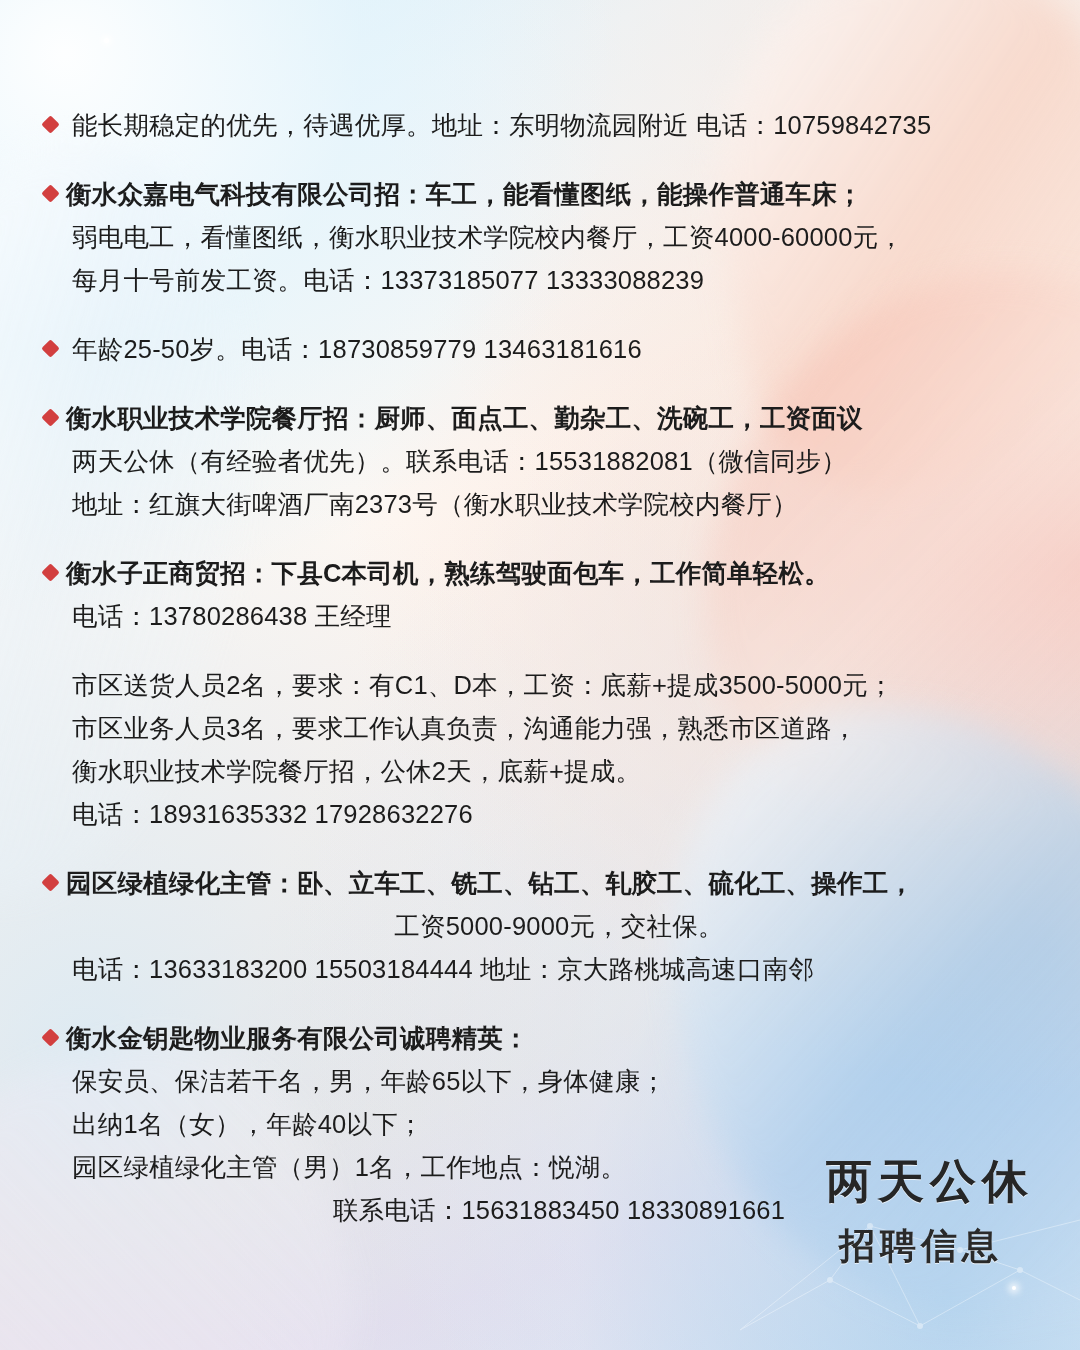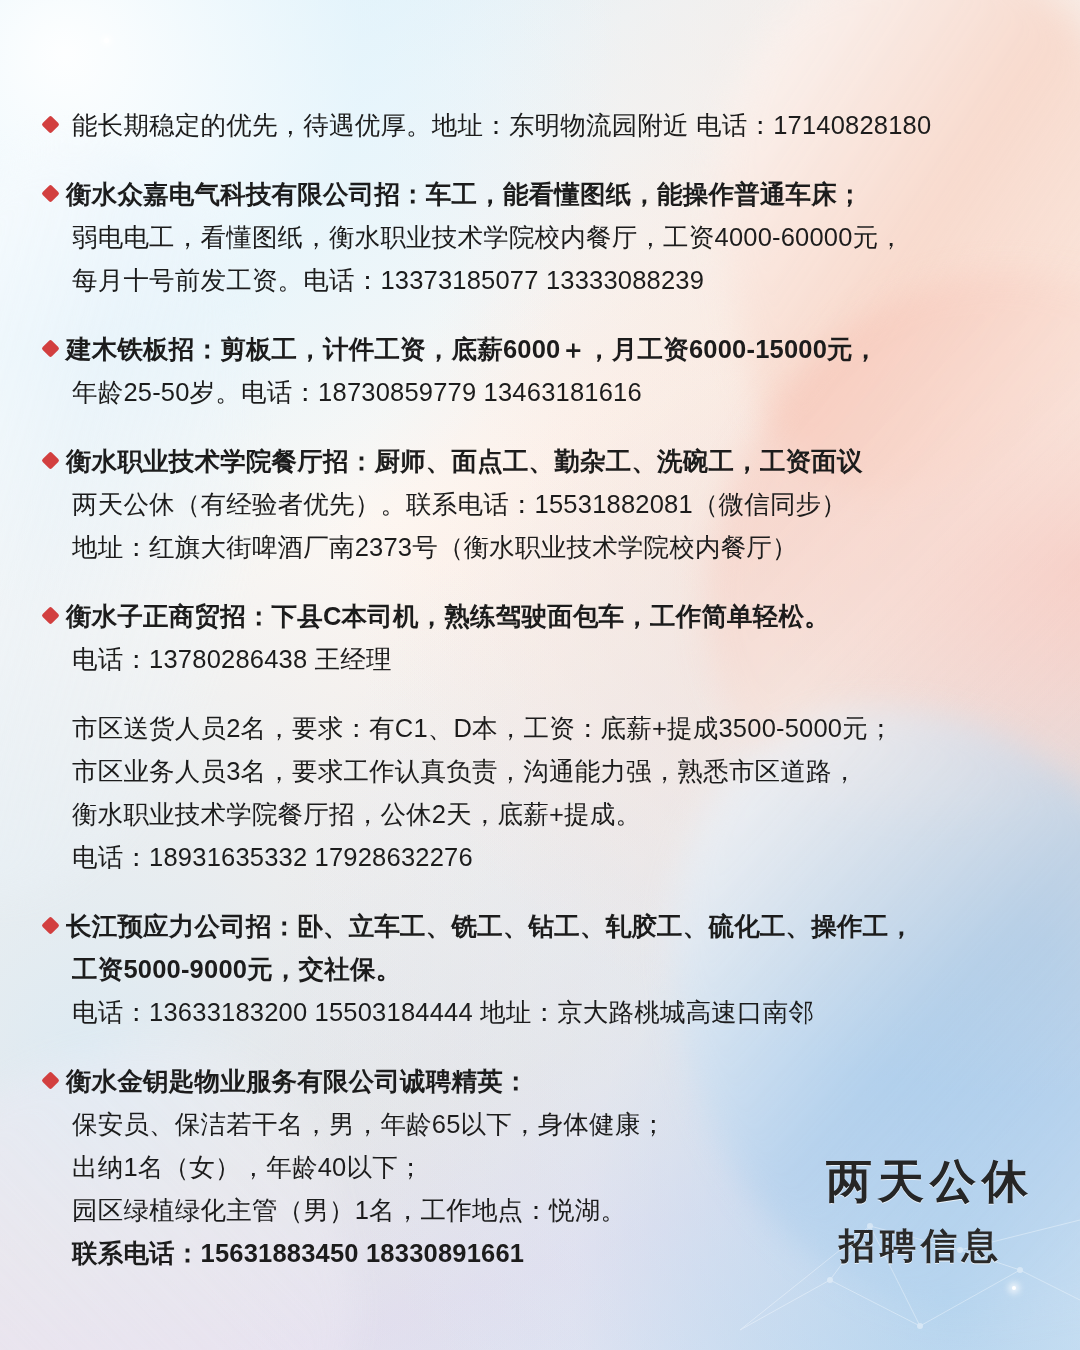--- a/index.html
+++ b/index.html
@@ -101,21 +101,22 @@
     white-space: nowrap;
   }
   .ad .line.first {
     padding-left: 22px;
     font-weight: bold;
   }
   .ad .line.indent {
     padding-left: 28px;
   }
   .ad .line.bold {
-    font-weight: bold;
+    font-weight: normal;
+    text-align: center;
   }
   .bullet {
     position: absolute;
     left: 0;
     top: 14px;
     width: 13px;
     height: 13px;
     background: #d23f3f;
     transform: rotate(45deg);
     border-radius: 2px;
@@ -177,31 +178,31 @@
       <circle cx="200" cy="196" r="3"></circle>
       <circle cx="240" cy="120" r="3"></circle>
       <circle cx="300" cy="140" r="3"></circle>
     </g>
   </svg>
 
   <div class="content">
 
     <div class="ad">
       <div class="line first"><span class="bullet"></span></div>
-      <div class="line indent"><span>能长期稳定的优先，待遇优厚。地址：东明物流园附近 电话：17140828180</span></div>
+      <div class="line indent"><span>能长期稳定的优先，待遇优厚。地址：东明物流园附近 电话：10759842735</span></div>
     </div>
 
     <div class="ad">
       <div class="line first"><span class="bullet"></span><span>衡水众嘉电气科技有限公司招：车工，能看懂图纸，能操作普通车床；</span></div>
       <div class="line indent"><span>弱电电工，看懂图纸，衡水职业技术学院校内餐厅，工资4000-60000元，</span></div>
       <div class="line indent"><span>每月十号前发工资。电话：13373185077  13333088239</span></div>
     </div>
 
     <div class="ad">
-      <div class="line first"><span class="bullet"></span><span>建木铁板招：剪板工，计件工资，底薪6000＋，月工资6000-15000元，</span></div>
+      <div class="line first"><span class="bullet"></span></div>
       <div class="line indent"><span>年龄25-50岁。电话：18730859779  13463181616</span></div>
     </div>
 
     <div class="ad">
       <div class="line first"><span class="bullet"></span><span>衡水职业技术学院餐厅招：厨师、面点工、勤杂工、洗碗工，工资面议</span></div>
       <div class="line indent"><span>两天公休（有经验者优先）。联系电话：15531882081（微信同步）</span></div>
       <div class="line indent"><span>地址：红旗大街啤酒厂南2373号（衡水职业技术学院校内餐厅）</span></div>
     </div>
 
     <div class="ad">
@@ -210,21 +211,21 @@
     </div>
 
     <div class="ad">
       <div class="line indent"><span>市区送货人员2名，要求：有C1、D本，工资：底薪+提成3500-5000元；</span></div>
       <div class="line indent"><span>市区业务人员3名，要求工作认真负责，沟通能力强，熟悉市区道路，</span></div>
       <div class="line indent"><span>衡水职业技术学院餐厅招，公休2天，底薪+提成。</span></div>
       <div class="line indent"><span>电话：18931635332  17928632276</span></div>
     </div>
 
     <div class="ad">
-      <div class="line first"><span class="bullet"></span><span>长江预应力公司招：卧、立车工、铣工、钻工、轧胶工、硫化工、操作工，</span></div>
+      <div class="line first"><span class="bullet"></span><span>园区绿植绿化主管：卧、立车工、铣工、钻工、轧胶工、硫化工、操作工，</span></div>
       <div class="line indent bold"><span>工资5000-9000元，交社保。</span></div>
       <div class="line indent"><span>电话：13633183200  15503184444  地址：京大路桃城高速口南邻</span></div>
     </div>
 
     <div class="ad">
       <div class="line first"><span class="bullet"></span><span>衡水金钥匙物业服务有限公司诚聘精英：</span></div>
       <div class="line indent"><span>保安员、保洁若干名，男，年龄65以下，身体健康；</span></div>
       <div class="line indent"><span>出纳1名（女），年龄40以下；</span></div>
       <div class="line indent"><span>园区绿植绿化主管（男）1名，工作地点：悦湖。</span></div>
       <div class="line indent bold"><span>联系电话：15631883450 18330891661</span></div>

